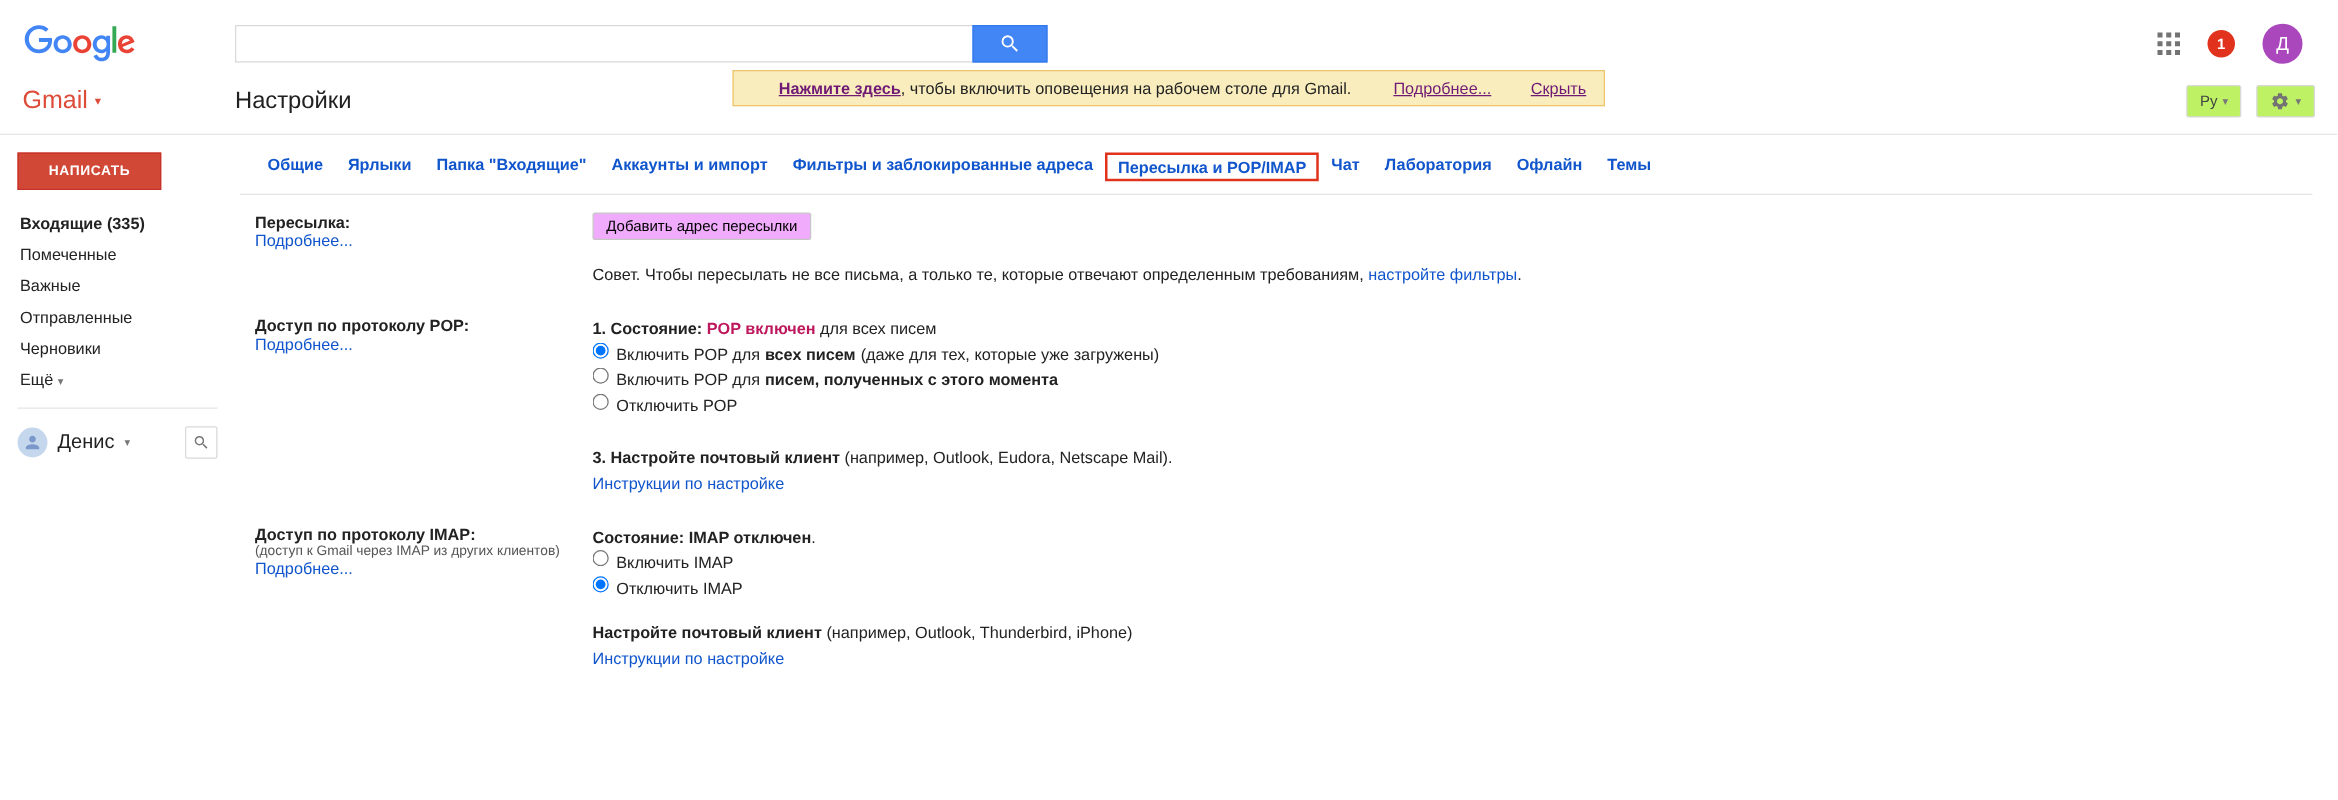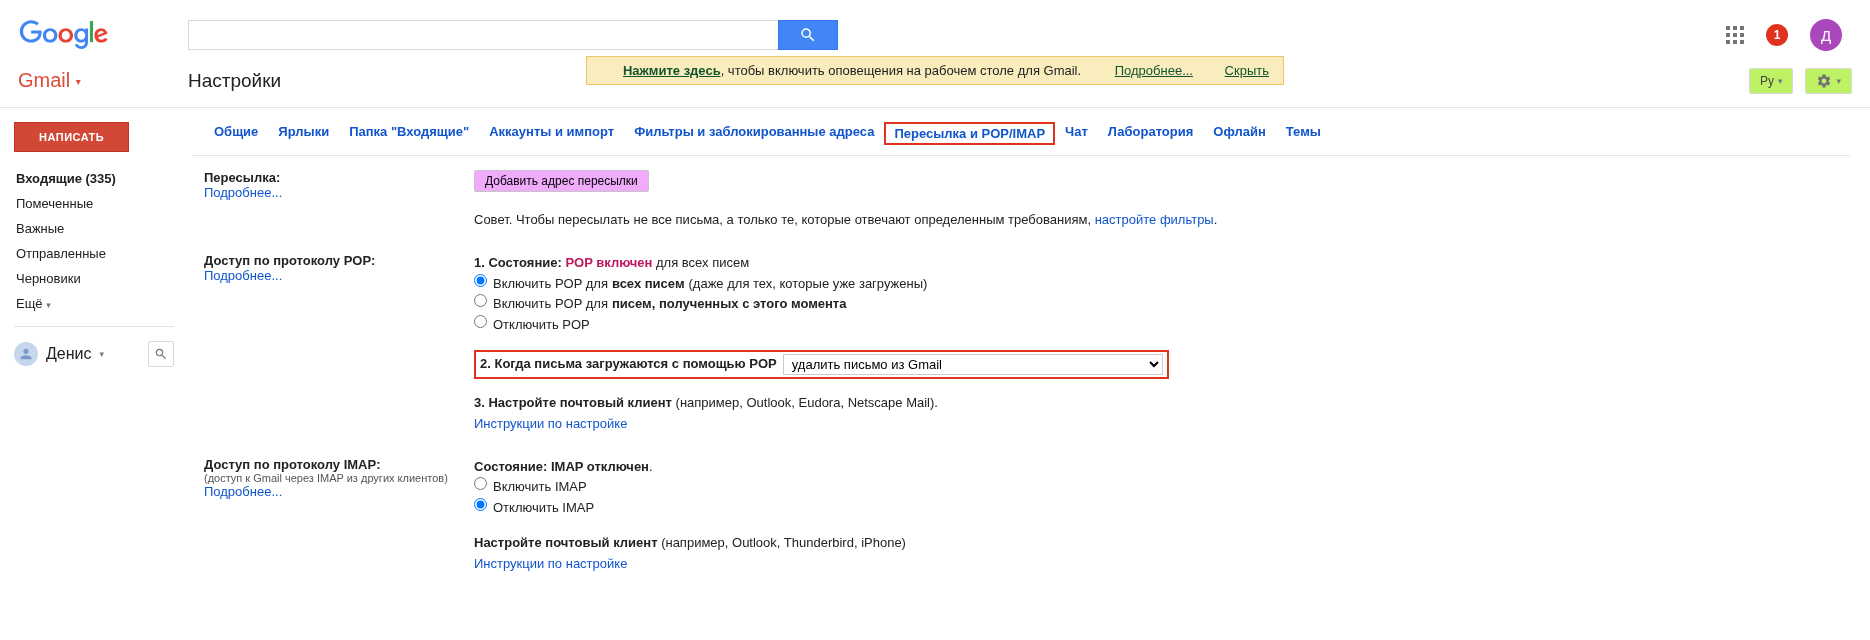--- a/index.html
+++ b/index.html
@@ -15,21 +15,21 @@
   .search-btn svg { fill: #fff; width: 18px; height: 18px; }
   .header-right { margin-left: auto; display: flex; align-items: center; gap: 22px; padding-right: 10px; }
   .apps-icon { width: 18px; height: 18px; display: grid; grid-template-columns: repeat(3,4px); grid-template-rows: repeat(3,4px); gap: 3px; cursor: pointer; }
   .apps-icon div { background: #737373; width: 4px; height: 4px; }
   .notif-badge { width: 22px; height: 22px; border-radius: 50%; background: #e0321c; color: #fff; display: flex; align-items: center; justify-content: center; font-size: 12px; font-weight: bold; cursor: pointer; }
   .avatar { width: 32px; height: 32px; border-radius: 50%; background: #ab47bc; color: #fff; display: flex; align-items: center; justify-content: center; font-size: 15px; cursor: pointer; }
 
   
   .banner-wrap { text-align: center; position: relative; height: 0; }
   .banner { display: inline-block; background: #f9edbe; border: 1px solid #f0c36d; padding: 6px 14px; font-size: 13px; position: relative; top: -4px; }
-  .banner a { text-decoration: underline; color: #14532d; padding-left: 22px; }
+  .banner a { text-decoration: underline; color: #701a75; padding-left: 22px; }
   .banner .link2 { margin-left: 8px; }
   .banner .link3 { margin-left: 6px; }
 
   
   .row2 { display: flex; align-items: center; border-bottom: 1px solid #e5e5e5; padding: 0 18px 6px 18px; min-height: 48px; }
   .gmail-logo { color: #dd4b39; font-size: 20px; font-weight: normal; width: 170px; cursor: pointer; }
   .gmail-logo .caret { font-size: 10px; vertical-align: middle; }
   .h-title { font-size: 19px; color: #212121; }
   .row2-right { margin-left: auto; display: flex; gap: 12px; }
   .lang-btn, .gear-btn { border: 1px solid #d8d8d8; background: #bef264; padding: 4px 10px; font-size: 12px; color: #444; cursor: pointer; border-radius: 2px; display: flex; align-items: center; gap: 4px; }
@@ -208,24 +208,20 @@
           <label class="radio-row">
               <input type="radio" name="pop" style="">
               <span>Включить POP для </span>
               <b>писем, полученных с этого момента</b>
             </label>
           <label class="radio-row">
               <input type="radio" name="pop" style="">
               <span>Отключить POP</span>
             </label>
           <div style="height:10px"></div>
-          <div class="red-box">
-            <span class="step-label">2. Когда письма загружаются с помощью POP</span>
-            <select class="sel"><option>удалить письмо из Gmail</option></select>
-          </div>
           <div style="height:10px"></div>
           <div><span class="step-label">3. Настройте почтовый клиент</span><span> (например, Outlook, Eudora, Netscape Mail).</span></div>
           <a href="#">Инструкции по настройке</a>
         </div>
       </div>
 
       <div class="section">
         <div class="section-left">
           <div class="st">Доступ по протоколу IMAP:</div>
           <div class="sub">(доступ к Gmail через IMAP из других клиентов)</div>

